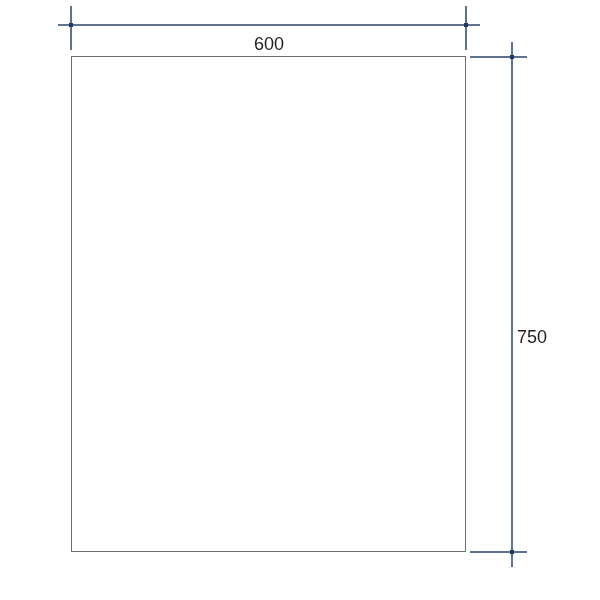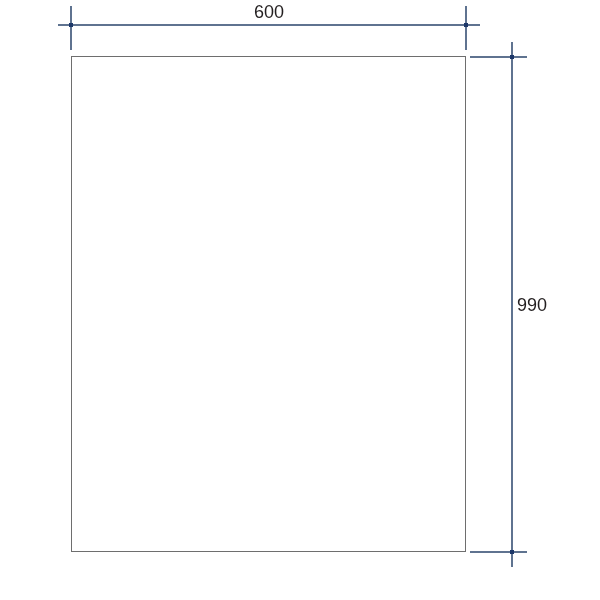--- a/index.html
+++ b/index.html
@@ -36,20 +36,21 @@
     position: absolute;
     width: 4.5px; height: 4.5px;
     background: var(--dimension-marker, #1d3869);
   }
   .dim-label {
     position: absolute;
     color: var(--text, #231f20);
     font-size: 18px;
     line-height: 1;
     white-space: nowrap;
+    margin-top: 32px;
   }
   .width-label-wrap {
     left: 58px; top: 3px; width: 422px;
     text-align: center;
   }
   .height-label-wrap {
     left: 517px; top: 296px;
   }
   
   .width-dim-line   { left: 58px;    top: 24.4px;  width: 422px;  height: 1.2px; }
@@ -89,17 +90,17 @@
     <div class="dim-marker width-dot-right"></div>
     <div class="dim-label width-label-wrap">600</div>
   </div>
 
   <div>
     <div class="dim-line height-ext-top"></div>
     <div class="dim-line height-ext-bottom"></div>
     <div class="dim-line height-dim-line"></div>
     <div class="dim-marker height-dot-top"></div>
     <div class="dim-marker height-dot-bottom"></div>
-    <div class="dim-label height-label-wrap">990</div>
+    <div class="dim-label height-label-wrap">750</div>
   </div>
 
 
 </div>
 
 </body></html>

